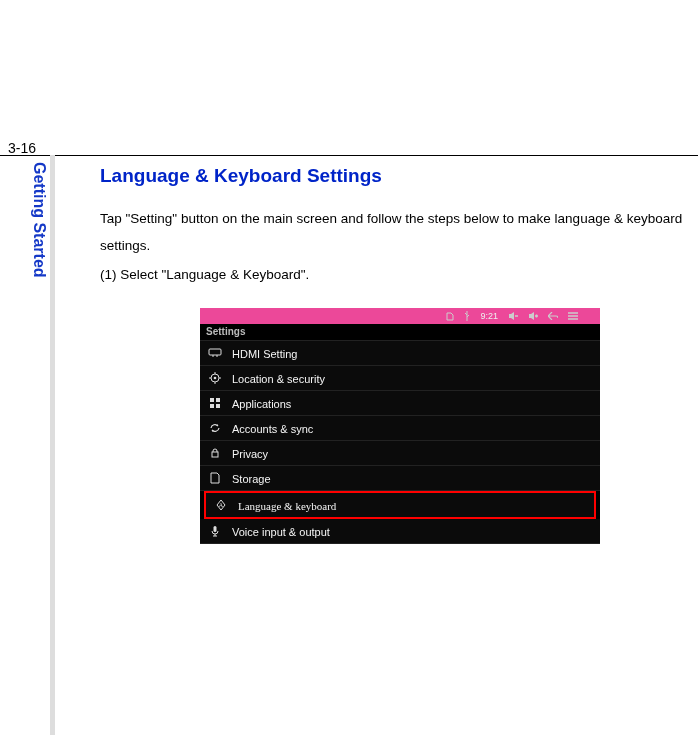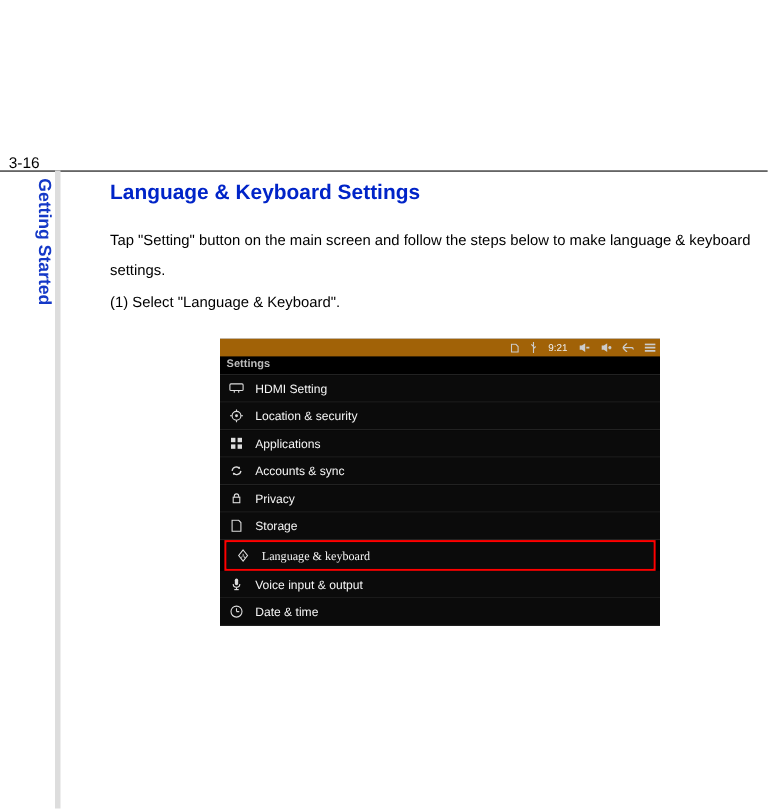--- a/index.html
+++ b/index.html
@@ -68,25 +68,25 @@
     margin: 20px auto 0 auto;
     width: 400px;
     background: #000;
     font-family: "Segoe UI", Arial, sans-serif;
   }
   .statusbar {
     display: flex;
     justify-content: flex-end;
     align-items: center;
     gap: 10px;
-    padding: 2px 4px;
+    padding: 2px 22px;
     height: 16px;
     font-size: 9px;
     color: #eee;
-    background: #a16207;
+    background: #ec4899;
   }
   .statusbar svg { display:block; }
   .settings-header {
     color: #bbb;
     font-size: 10px;
     padding: 2px 6px 3px 6px;
     border-bottom: 1px solid #222;
     font-weight: bold;
   }
   .settings-list { }
@@ -255,27 +255,17 @@
         <span class="icon">
           <svg width="10" height="12" viewBox="0 0 10 12">
               <rect x="3.5" y="1" width="3" height="6" rx="1.5" fill="#ddd"></rect>
               <path d="M2 6 a3 3 0 0 0 6 0 M5 9 v2 M3 11 h4" fill="none" stroke="#ddd"></path>
             </svg>
         </span>
         <span class="label">Voice input &amp; output</span>
       </div>
 
 
-      <div class="settings-item">
-        <span class="icon">
-          <svg width="12" height="12" viewBox="0 0 12 12">
-              <circle cx="6" cy="6" r="5" fill="none" stroke="#ddd"></circle>
-              <line x1="6" y1="6" x2="6" y2="3" stroke="#ddd"></line>
-              <line x1="6" y1="6" x2="8.5" y2="6" stroke="#ddd"></line>
-            </svg>
-        </span>
-        <span class="label">Date &amp; time</span>
-      </div>
 
 
     </div>
   </div>
 </div>
 
 </body></html>

